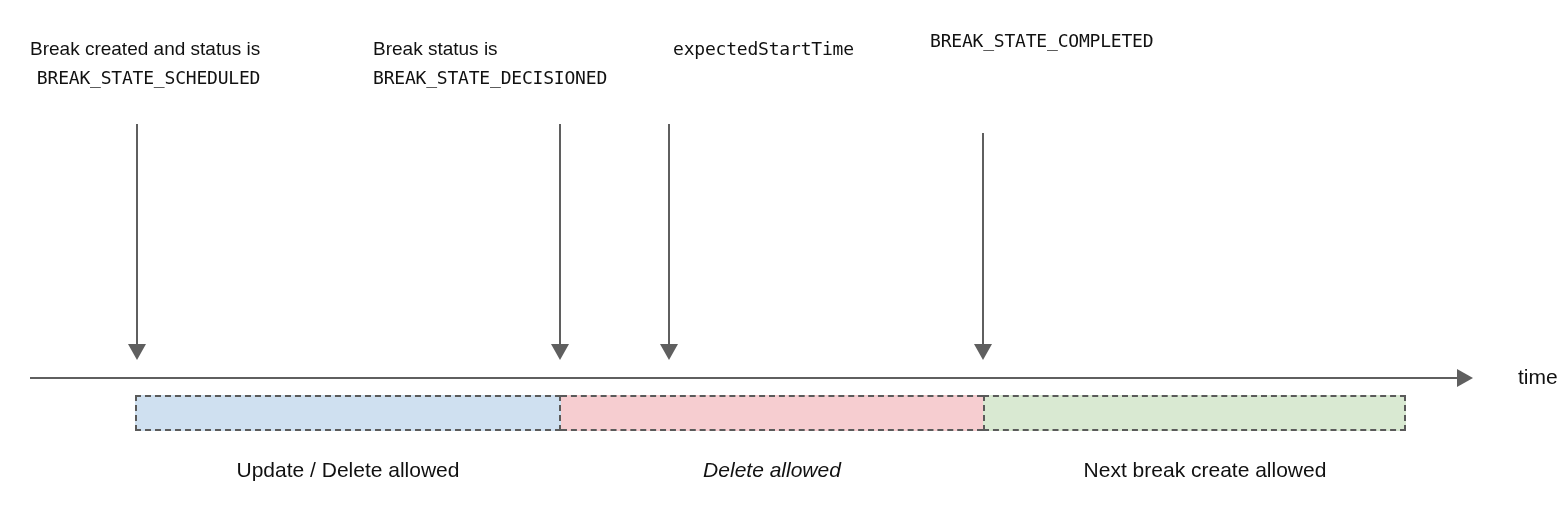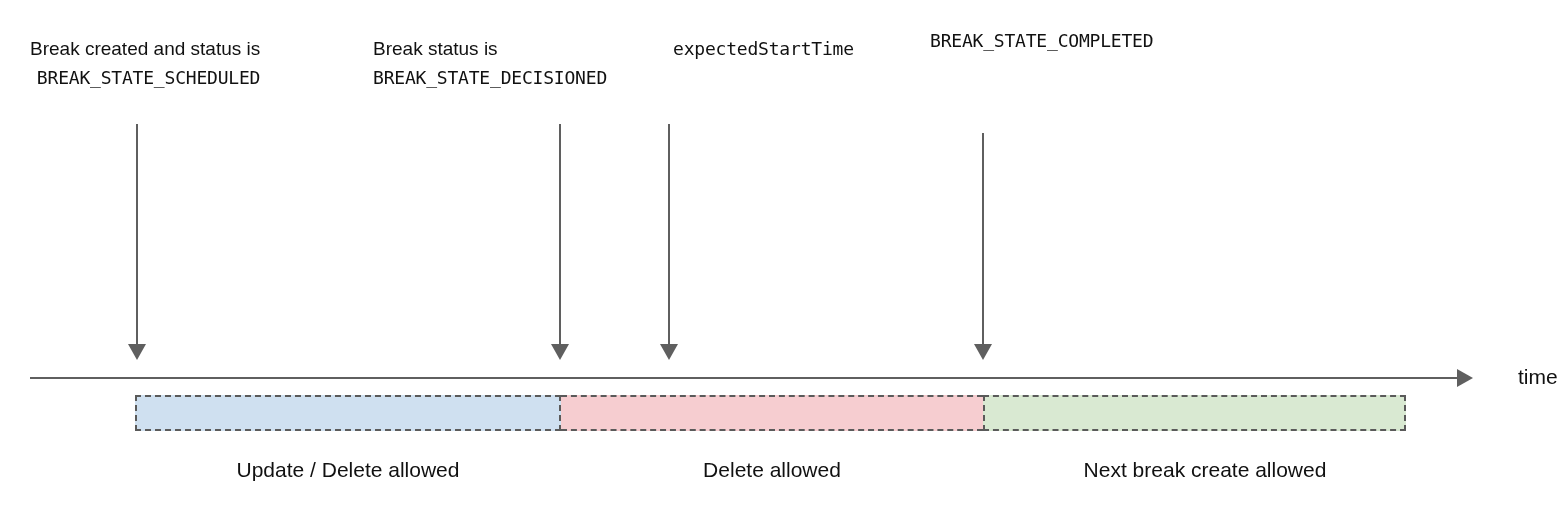--- a/index.html
+++ b/index.html
@@ -147,16 +147,16 @@
 
   <div id="axis-line"></div>
   <div id="axis-arrowhead"></div>
   <div id="axis-label">time</div>
 
   <div class="phase-bar" style="left:135px; width:426px; background:#cfe0f0;"></div>
   <div class="phase-bar mid" style="left:561px; width:422px; background:#f6cdd0;"></div>
   <div class="phase-bar" style="left:983px; width:423px; background:#d9e9d2;"></div>
 
   <div class="caption" style="left:348px;">Update / Delete allowed</div>
-  <div class="caption" style="left:772px;">Delete allowed</div>
+  <div class="caption" style="left:772px;font-style:italic;">Delete allowed</div>
   <div class="caption" style="left:1205px;">Next break create allowed</div>
 
 </div>
 
 </body></html>

